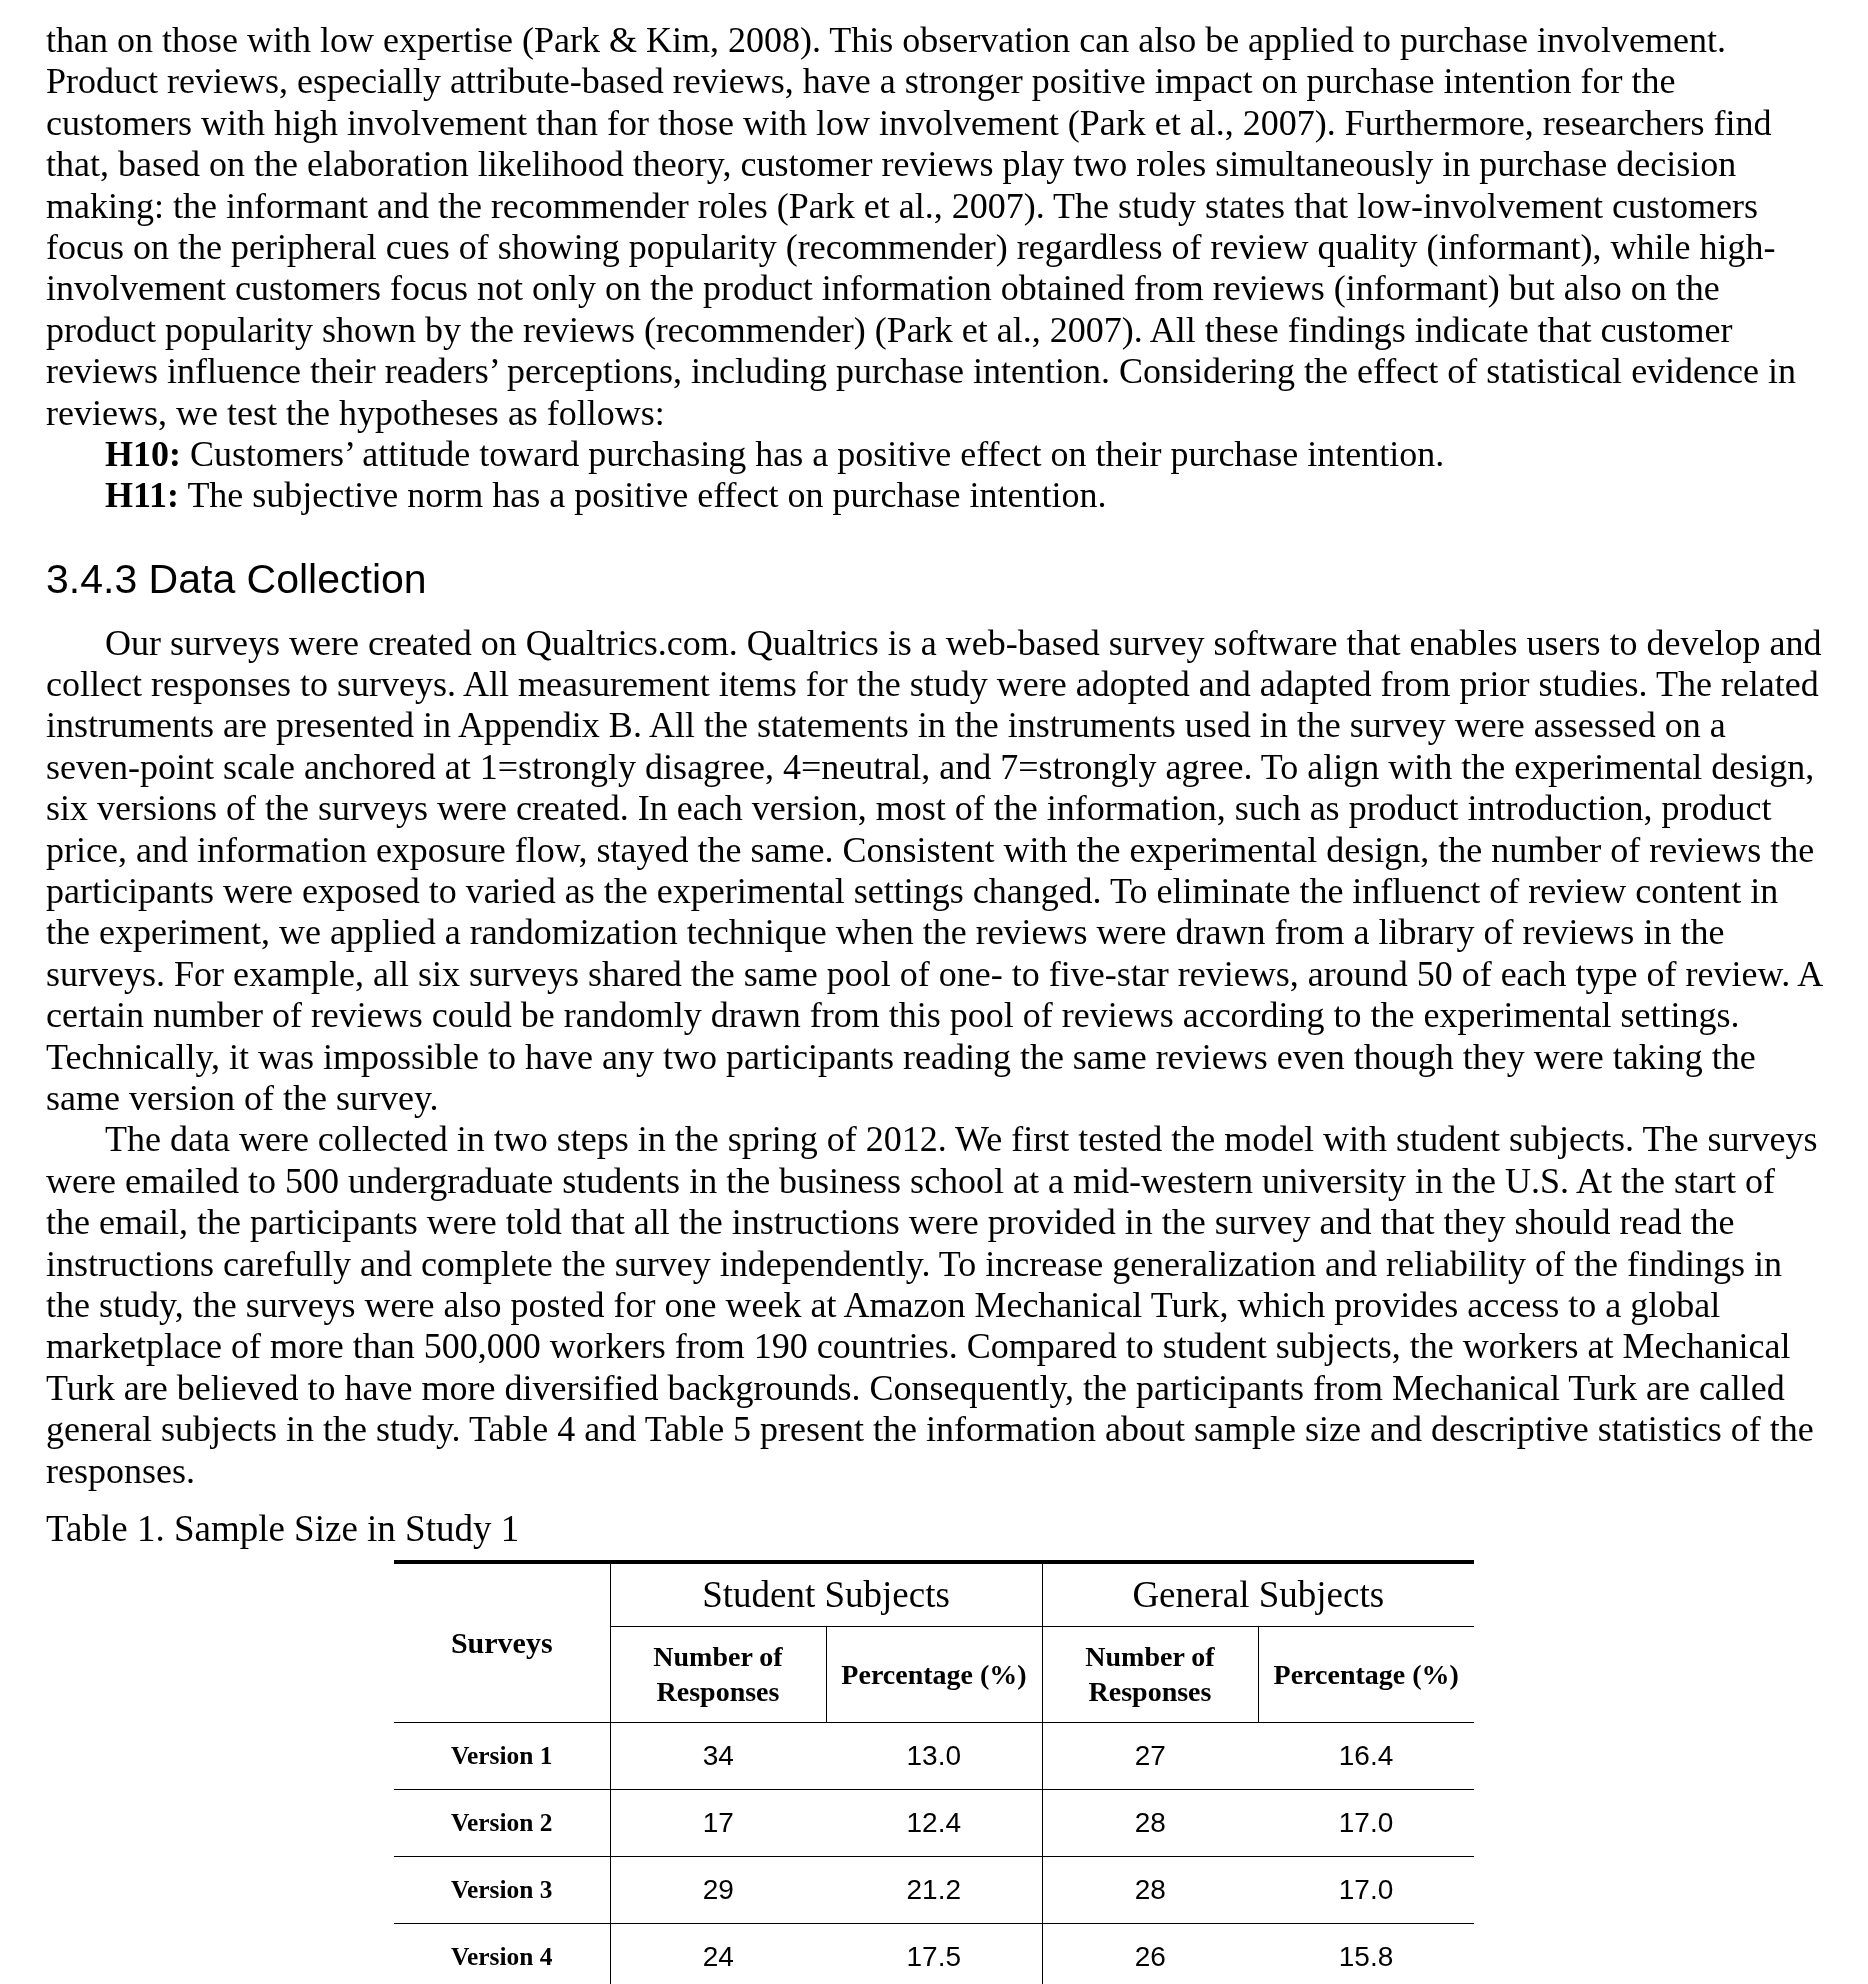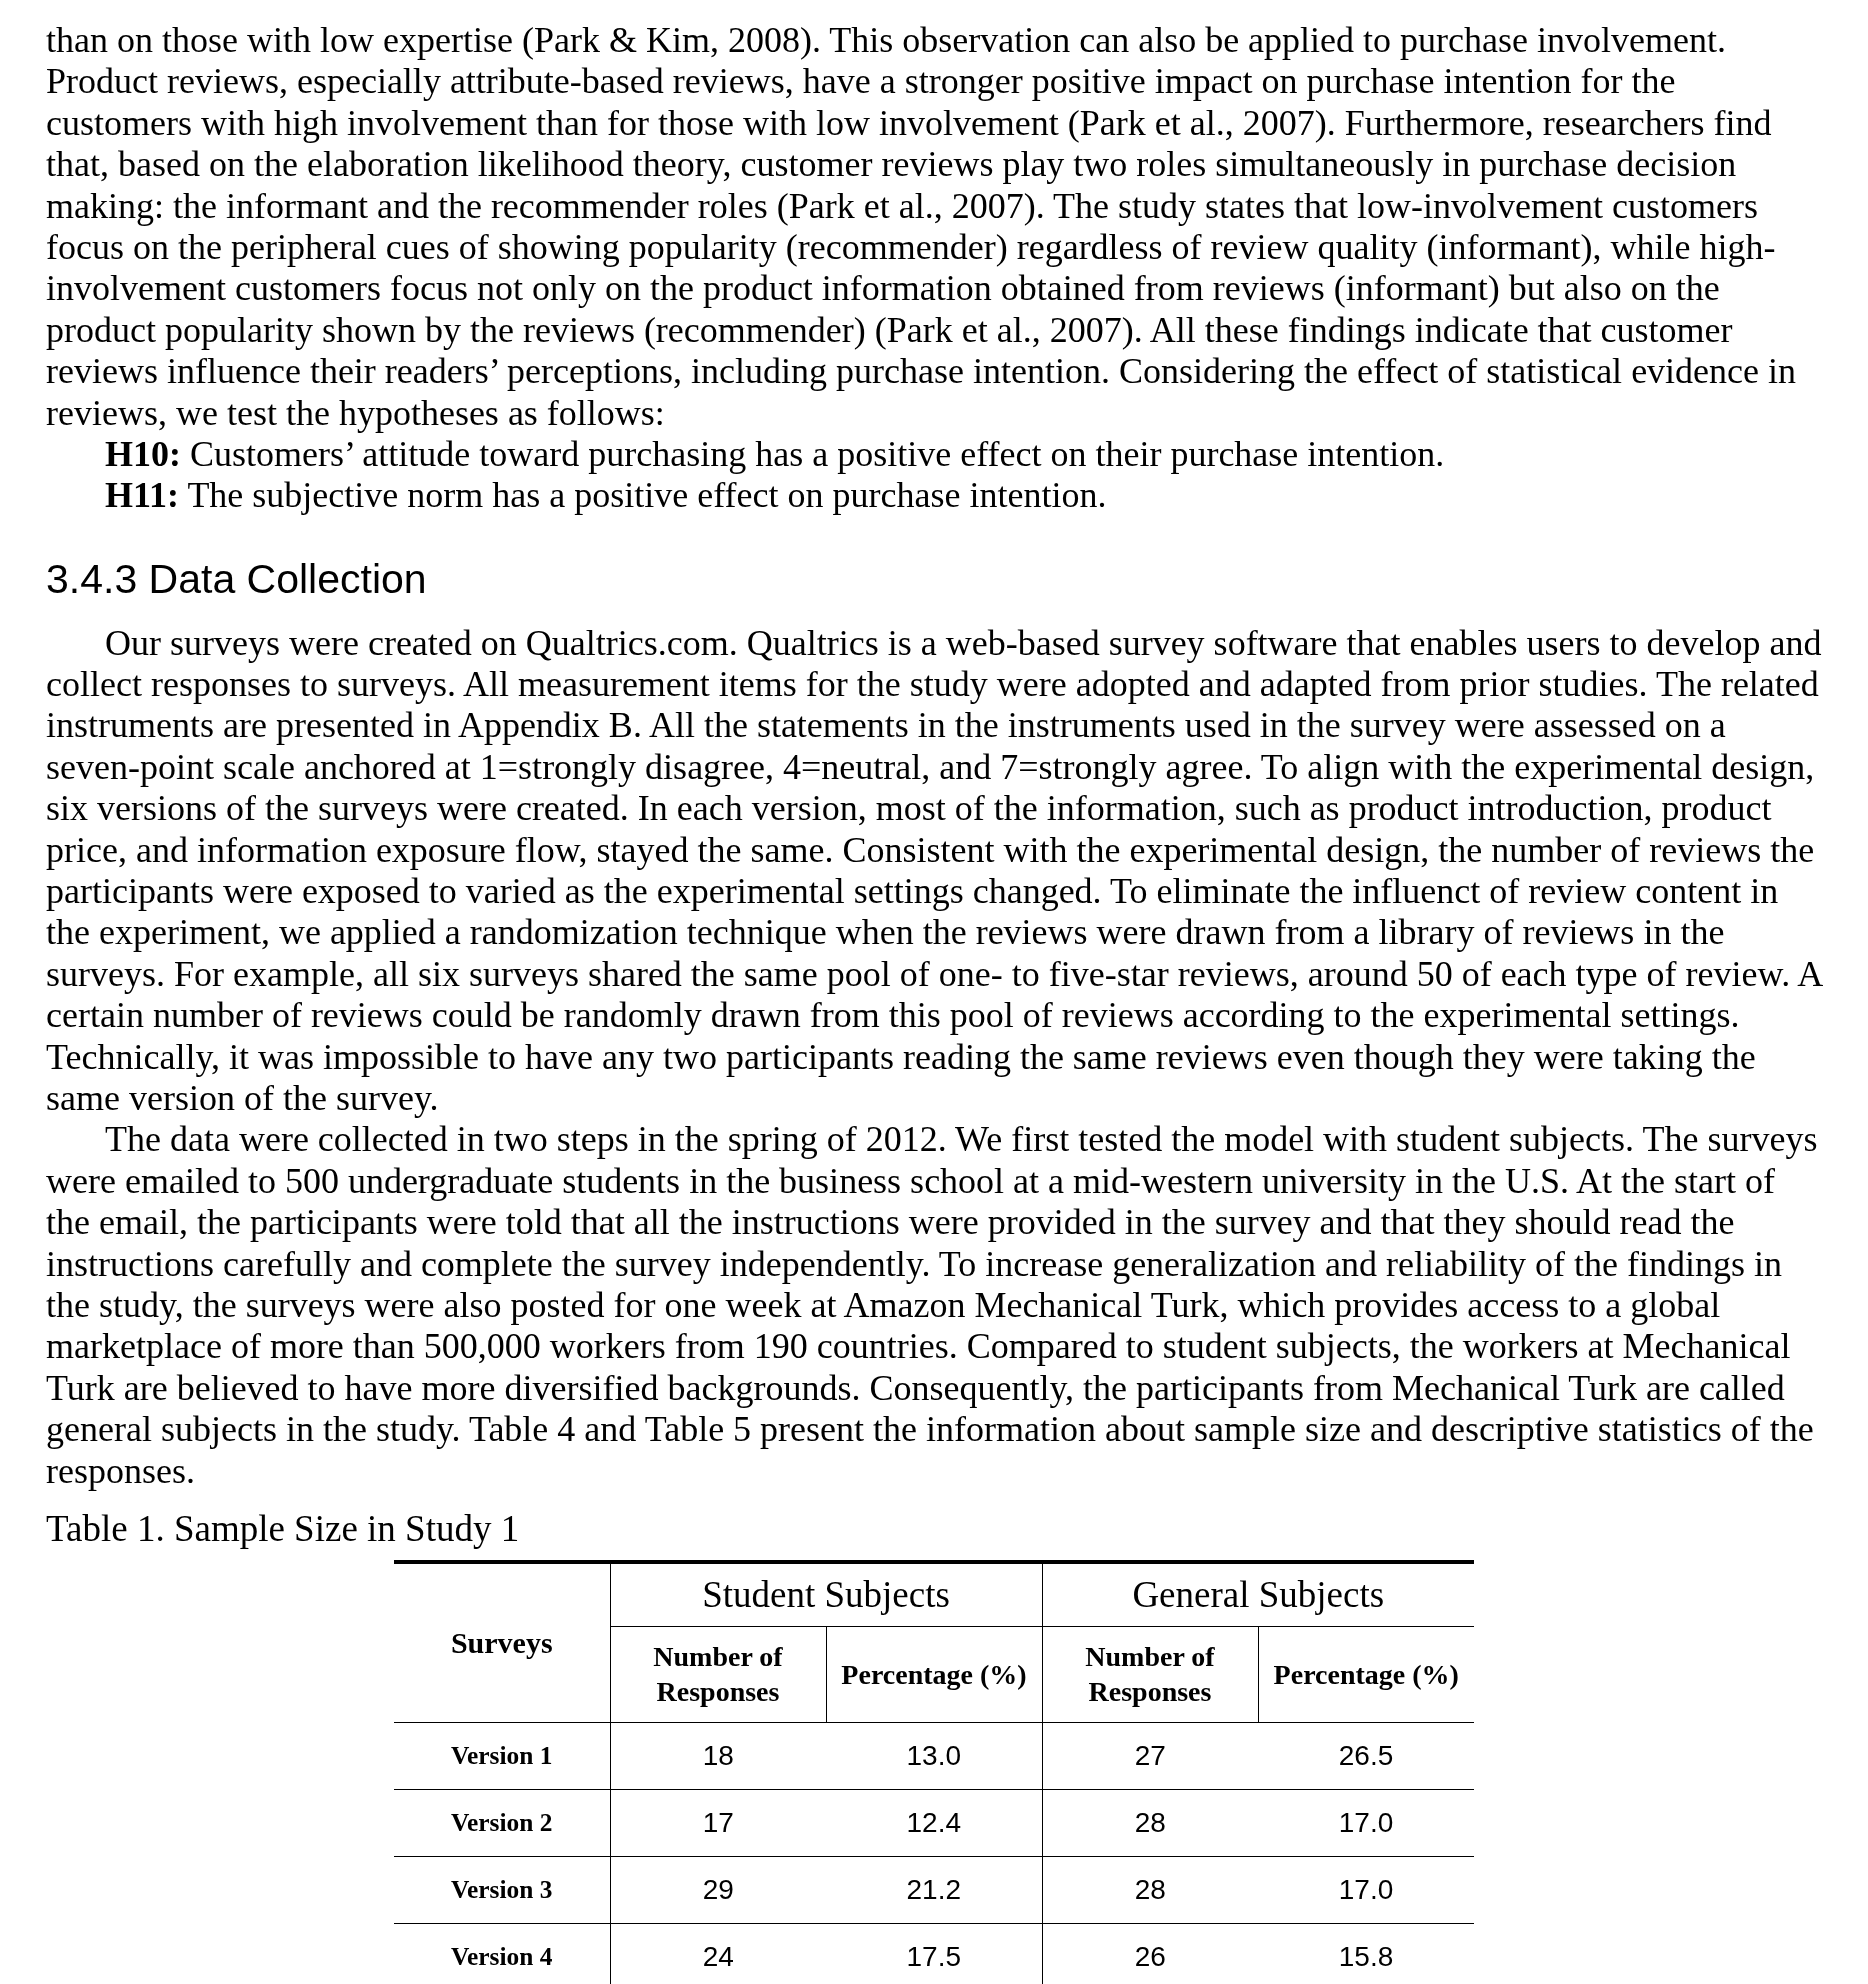--- a/index.html
+++ b/index.html
@@ -134,24 +134,24 @@
         </tr>
         <tr>
           <th class="sub s1">Number of Responses</th>
           <th class="sub s2">Percentage (%)</th>
           <th class="sub s3">Number of Responses</th>
           <th class="sub s4">Percentage (%)</th>
         </tr>
 
         <tr class="data-row">
           <td class="rowlabel">Version 1</td>
-          <td class="num c1">18</td>
+          <td class="num c1">34</td>
           <td class="num c2">13.0</td>
           <td class="num c3">27</td>
-          <td class="num c4">26.5</td>
+          <td class="num c4">16.4</td>
         </tr>
         <tr class="data-row">
           <td class="rowlabel">Version 2</td>
           <td class="num c1">17</td>
           <td class="num c2">12.4</td>
           <td class="num c3">28</td>
           <td class="num c4">17.0</td>
         </tr>
         <tr class="data-row">
           <td class="rowlabel">Version 3</td>

